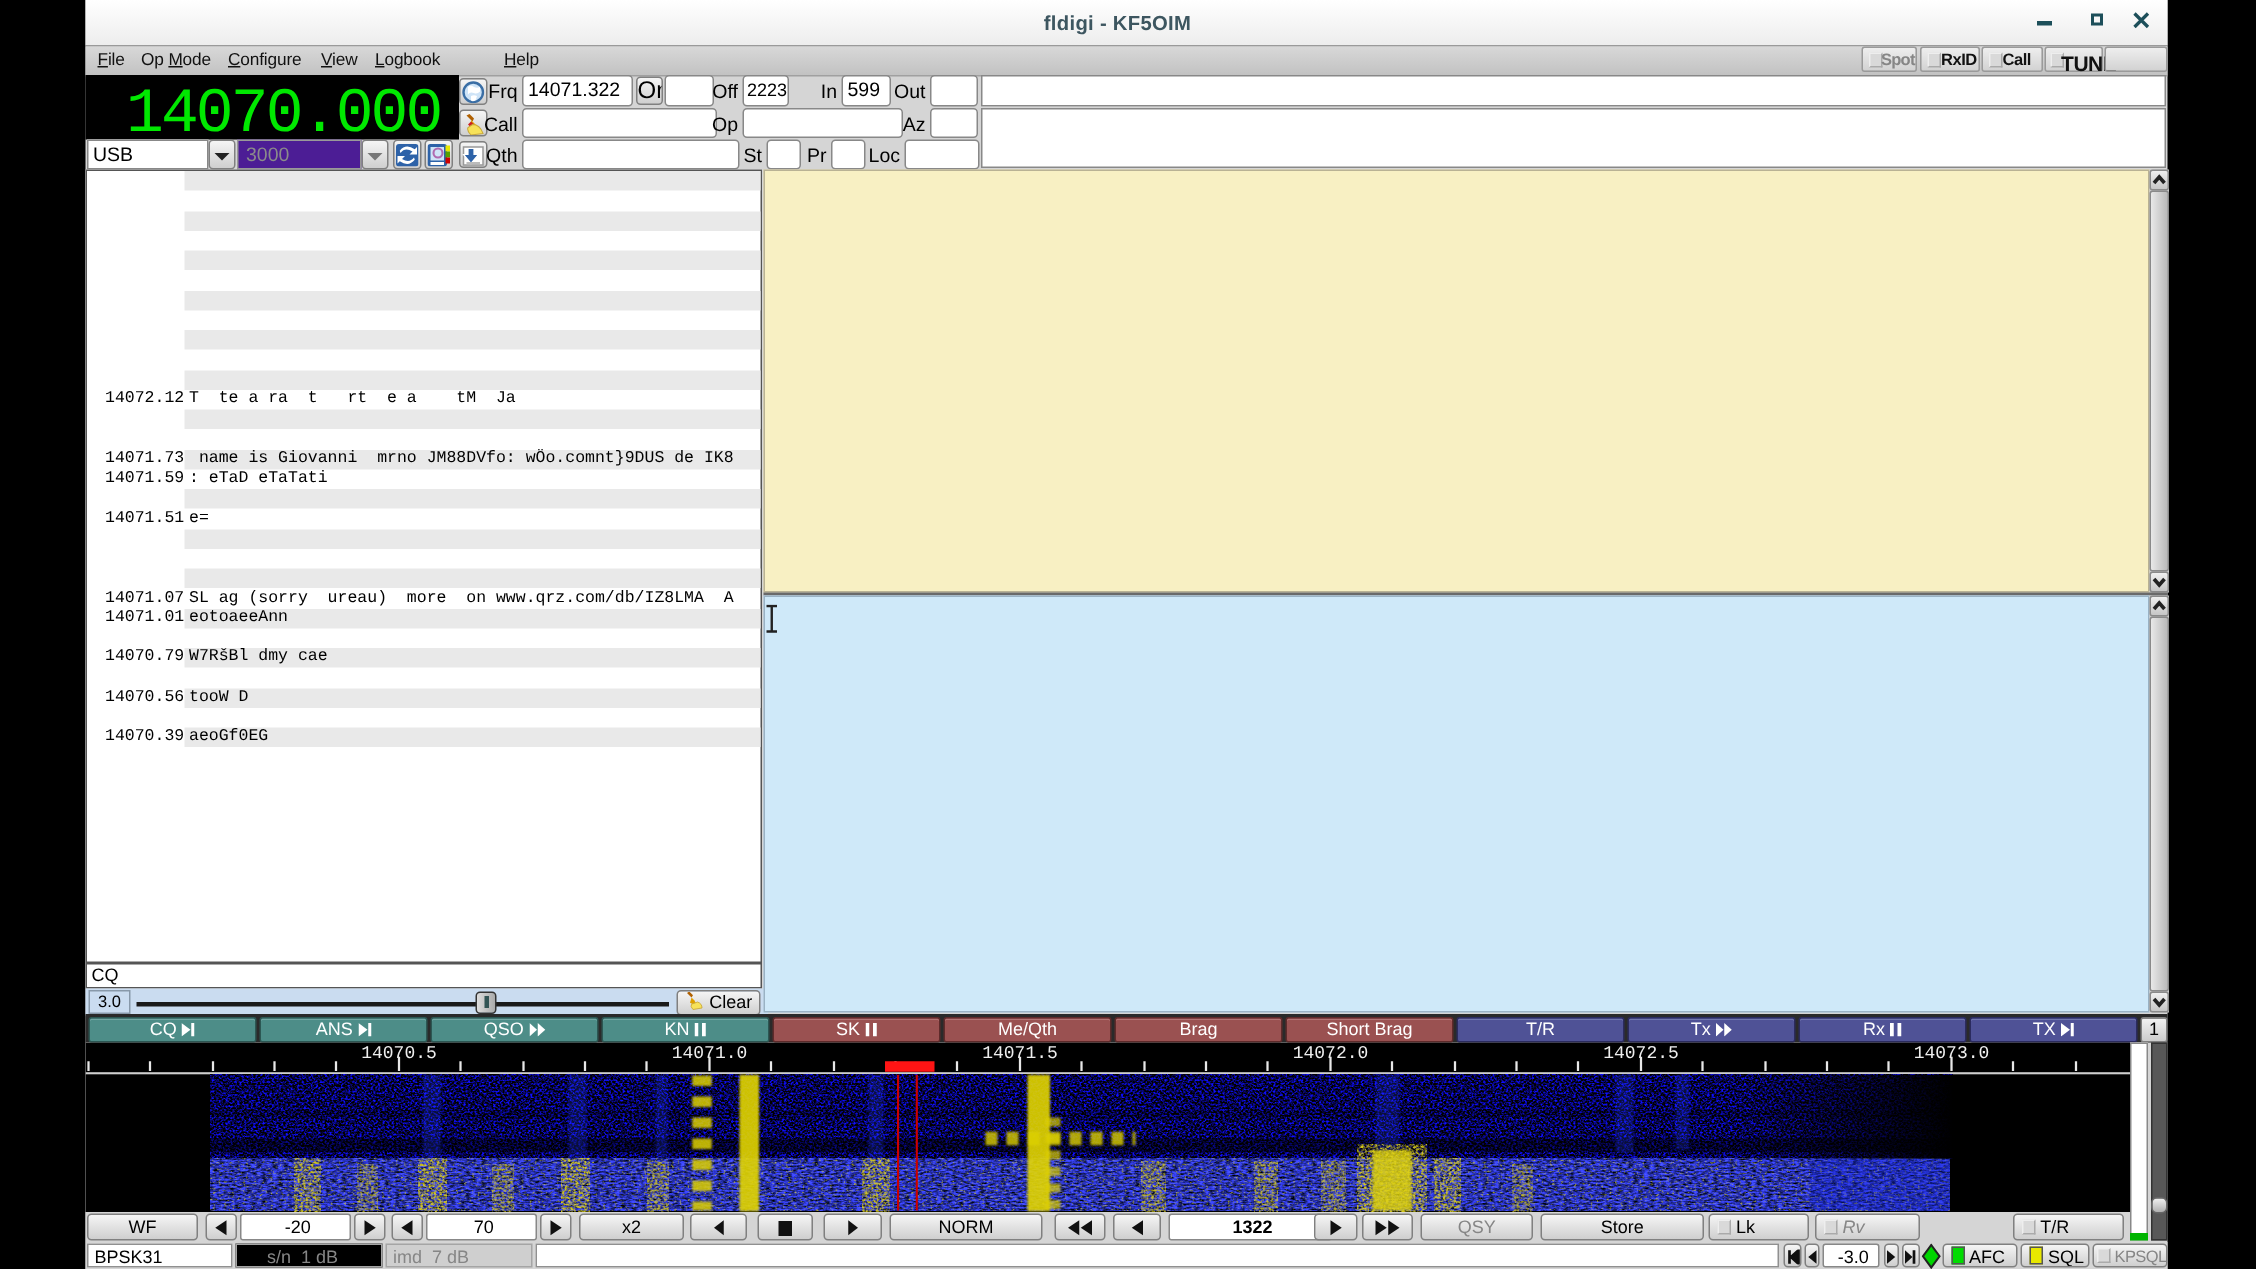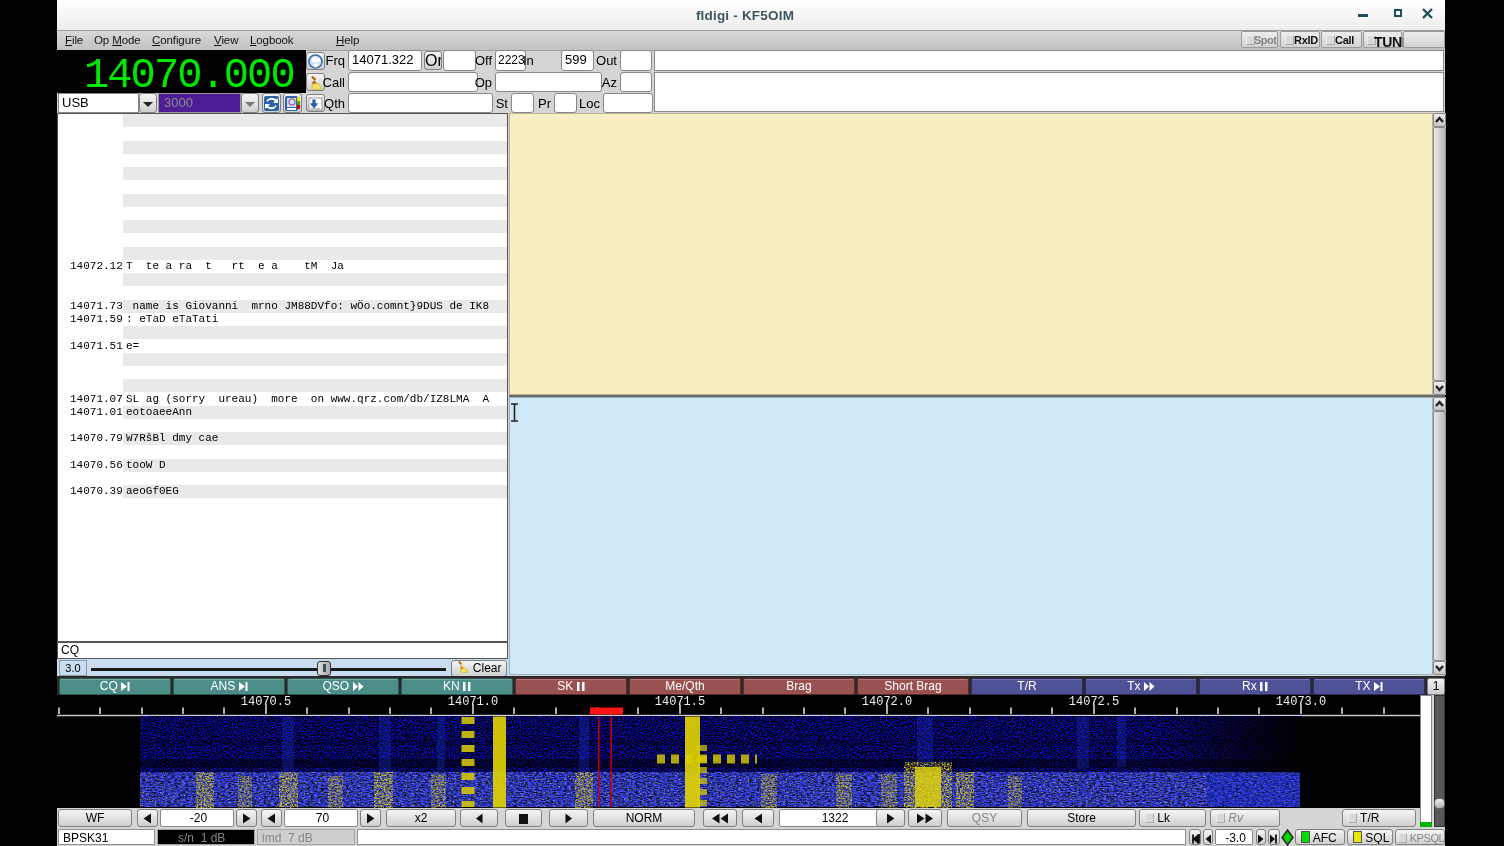--- a/index.html
+++ b/index.html
@@ -109,21 +109,21 @@
   <div class="abs btn" style="left:249px;top:52px;width:19px;height:18px;"><svg width="15" height="15" style="margin-top:1px">
         <circle cx="7.5" cy="7.5" r="6.5" fill="#cfe4f7" stroke="#3a6ea5" stroke-width="1.6"></circle>
         <path d="M4,4 q2,-2 4,0 q2,1 4,0 l0,3 q-2,2 -4,1 q-3,-1 -4,1 z M6,10 q2,-1 4,0 l-1,3 q-2,1 -3,0 z" fill="#fff"></path>
       </svg></div>
   <div class="abs lbl" style="left:256px;top:53px;width:32px;text-align:right;">Frq</div>
   <div class="abs inp" style="left:291px;top:50px;width:74px;height:21px;">14071.322</div>
   <div class="abs btn" style="left:367px;top:51px;width:18px;height:19px;font-size:16px;line-height:17px;">On</div>
   <div class="abs inp" style="left:386px;top:50px;width:33px;height:21px;"></div>
   <div class="abs lbl" style="left:400px;top:53px;width:35px;text-align:right;">Off</div>
   <div class="abs inp" style="left:438px;top:50px;width:31px;height:21px;font-size:12px;padding-left:2px;">2223</div>
-  <div class="abs lbl" style="left:466px;top:53px;width:35px;text-align:left;">In</div>
+  <div class="abs lbl" style="left:466px;top:53px;width:35px;text-align:right;">In</div>
   <div class="abs inp" style="left:504px;top:50px;width:33px;height:21px;">599</div>
   <div class="abs lbl" style="left:525px;top:53px;width:35px;text-align:right;">Out</div>
   <div class="abs inp" style="left:563px;top:50px;width:32px;height:21px;"></div>
   <div class="abs inp" style="left:597px;top:50px;width:790px;height:21px;border-radius:0;"></div>
 
   <div class="abs btn" style="left:249px;top:73px;width:19px;height:18px;"><svg width="16" height="16" style="margin-top:1px">
         <path d="M3,2 l4,4 1,-2 -3,-3 z" fill="#b06000"></path>
         <path d="M6,5 l3,3 4,6 -7,-4 z" fill="#e0a000"></path>
         <path d="M6,6 l2,2 -2,2 -2,-2 z" fill="#cc2222"></path>
         <path d="M7,8 q5,0 7,6 l-8,1 q-3,-3 -2,-5 z" fill="#f7e259" stroke="#c9a93c" stroke-width="0.7"></path>
@@ -412,21 +412,21 @@
         <path d="M2.5,0.5 L9,5.5 L2.5,10.5 z" fill="#111"></path>
       </svg></div>
   <div class="abs btn cb ctxt" style="left:536px;width:102px;">NORM</div>
   <div class="abs btn cb" style="left:646px;width:34px;"><svg width="18" height="11" style="margin-top:3px">
         <path d="M8.5,0.5 L1,5.5 L8.5,10.5 z" fill="#111"></path>
         <path d="M17,0.5 L9.5,5.5 L17,10.5 z" fill="#111"></path>
       </svg></div>
   <div class="abs btn cb" style="left:685px;width:32px;"><svg width="11" height="11" style="margin-top:3px">
         <path d="M9,0.5 L1.5,5.5 L9,10.5 z" fill="#111"></path>
       </svg></div>
-  <div class="abs inp cb ctxt" style="left:722px;width:109px;text-align:center;border-radius:2px;">1322</div>
+  <div class="abs inp cb ctxt" style="left:722px;width:109px;text-align:center;border-radius:2px;font-weight:bold;">1322</div>
   <div class="abs btn cb" style="left:819px;width:29px;"><svg width="11" height="11" style="margin-top:3px">
         <path d="M2,0.5 L9.5,5.5 L2,10.5 z" fill="#111"></path>
       </svg></div>
   <div class="abs btn cb" style="left:851px;width:34px;"><svg width="18" height="11" style="margin-top:3px">
         <path d="M1,0.5 L8.5,5.5 L1,10.5 z" fill="#111"></path>
         <path d="M9.5,0.5 L17,5.5 L9.5,10.5 z" fill="#111"></path>
       </svg></div>
   <div class="abs btn cb ctxt gtxt" style="left:890px;width:75px;">QSY</div>
   <div class="abs btn cb ctxt" style="left:970px;width:109px;">Store</div>
   <div class="abs btn cb ctxt" style="left:1082px;width:67px;text-align:left;"><span class="cbx" style="position:static;display:inline-block;vertical-align:-1px;margin-left:5px;"></span> Lk</div>

